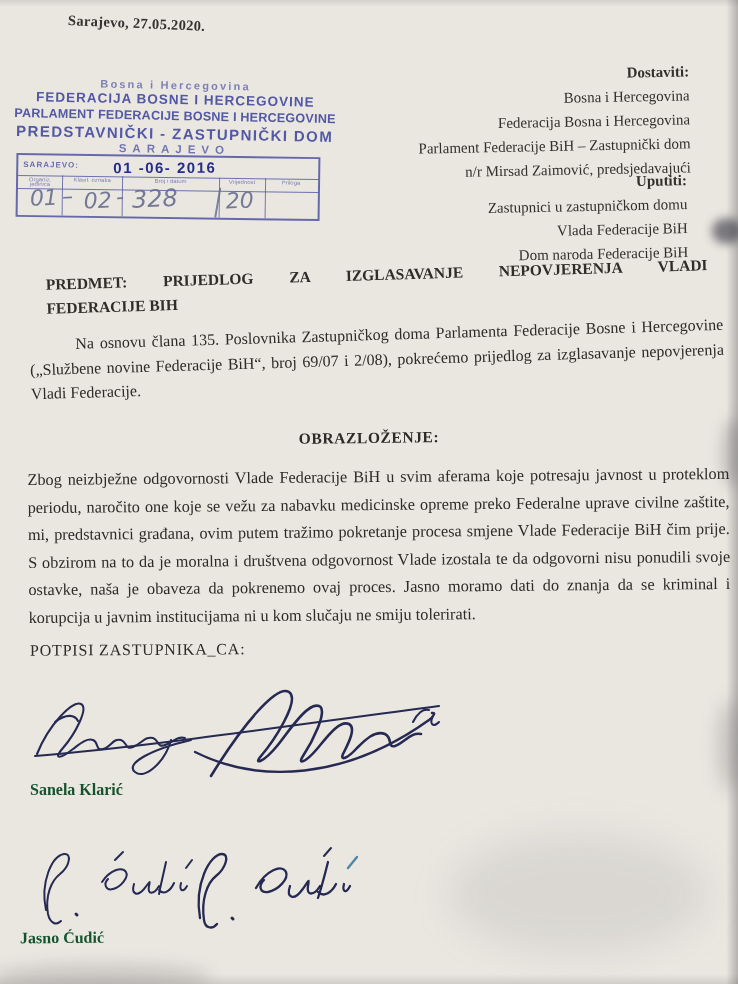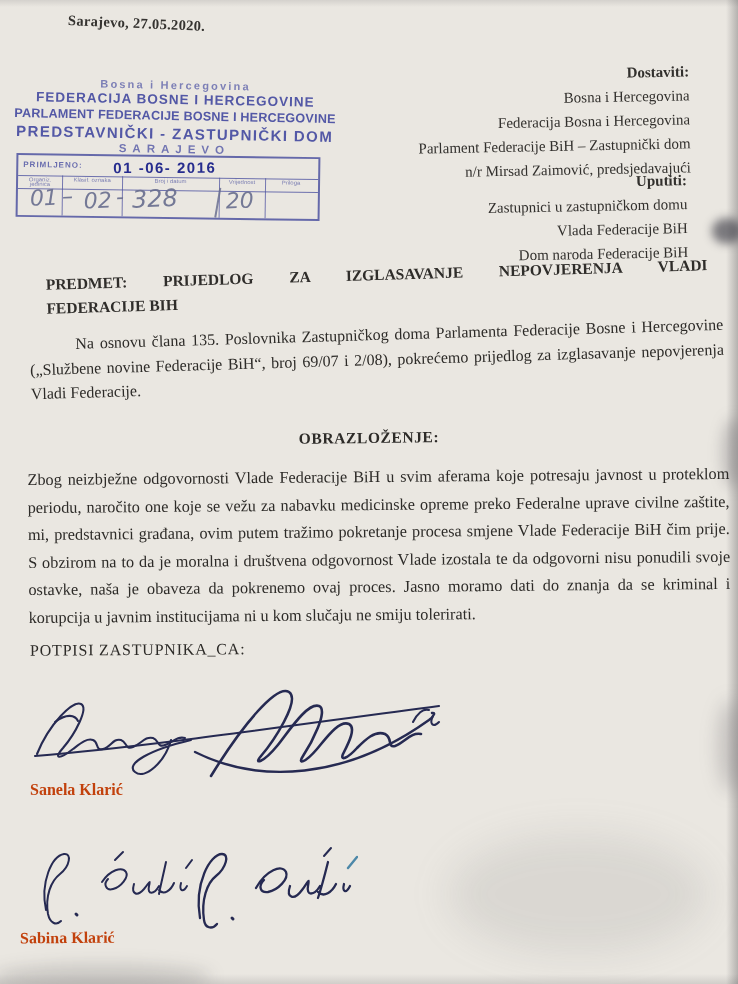--- a/index.html
+++ b/index.html
@@ -68,21 +68,21 @@
 
   .para2{position:absolute;left:28px;top:463px;width:702px;font-size:16.3px;
     line-height:27.6px;text-align:justify;transform:rotate(-.5deg);}
 
   .potpisi{position:absolute;left:30px;top:641px;font-size:16px;letter-spacing:.8px;
     transform:rotate(-.4deg);}
 
   .sig-svg{position:absolute;}
   .sig1{left:15px;top:650px;}
   .sig2{left:18px;top:826px;}
-  .sig-name{position:absolute;font-size:16px;font-weight:bold;color:#c2410c;}
+  .sig-name{position:absolute;font-size:16px;font-weight:bold;color:#14532d;}
   .name1{left:30px;top:781px;}
   .name2{left:20px;top:929px;transform:rotate(-.5deg);}
 </style>
 </head>
 <body>
 
 <div class="page">
 
   <div class="edge-right"></div>
   <div class="edge-top"></div>
@@ -104,21 +104,21 @@
   </div>
 
   <div class="stamp-table">
     <div class="st-hline" style="top:20px"></div>
     <div class="st-hline" style="top:33px"></div>
     <div class="st-vline" style="left:44px"></div>
     <div class="st-vline" style="left:104px"></div>
     <div class="st-vline" style="left:201px"></div>
     <div class="st-vline" style="left:247px"></div>
 
-    <div class="received-label">PRIMLJENO:</div>
+    <div class="received-label">SARAJEVO:</div>
     <div class="received-date">01 -06- 2016</div>
 
     <div class="tiny-label" style="left:2px;width:40px">Organiz. jedinica</div>
     <div class="tiny-label" style="left:46px;width:56px">Klasif. oznaka</div>
     <div class="tiny-label" style="left:106px;width:93px">Broj i datum</div>
     <div class="tiny-label" style="left:203px;width:42px">Vrijednost</div>
     <div class="tiny-label" style="left:249px;width:48px">Priloga</div>
 
     <div class="pen" style="left:12px;top:30px">01</div>
     <div class="pen" style="left:44px;top:28px">–</div>
@@ -179,15 +179,15 @@
       <path d="M116,58 C113,68 119,71 126,63 C131,57 133,52 131,60 C129,69 136,69 141,60 M148,36 C145,50 142,62 141,68 M141,64 C146,70 153,64 156,57 M163,57 C161,65 165,67 169,60"></path>
       <path d="M168,42 L174,34"></path>
       <path stroke-width="2.3" d="M182,92 C176,58 192,28 204,28 C212,28 208,42 198,50 C189,57 183,74 186,94 C187,102 194,104 199,98"></path>
       <path stroke-width="3" d="M214,92 L215,93"></path>
       <path stroke-width="2.3" d="M238,62 C248,44 264,38 268,46 C271,53 260,64 250,66 C242,67 240,60 246,54"></path>
       <path stroke-width="2.3" d="M272,60 C268,72 276,75 284,64 C290,56 292,50 290,60 C288,70 296,70 302,60 M310,36 C306,52 302,66 300,72 M300,66 C306,72 314,66 318,58 M326,58 C324,66 328,68 332,60"></path>
       <path d="M306,30 L313,22"></path>
       <path stroke="#4d88a8" stroke-width="2.4" d="M330,42 L339,31"></path>
     </g>
   </svg>
-  <div class="sig-name name2">Sabina Klarić</div>
+  <div class="sig-name name2">Jasno Ćudić</div>
 
 </div>
 
 </body></html>

